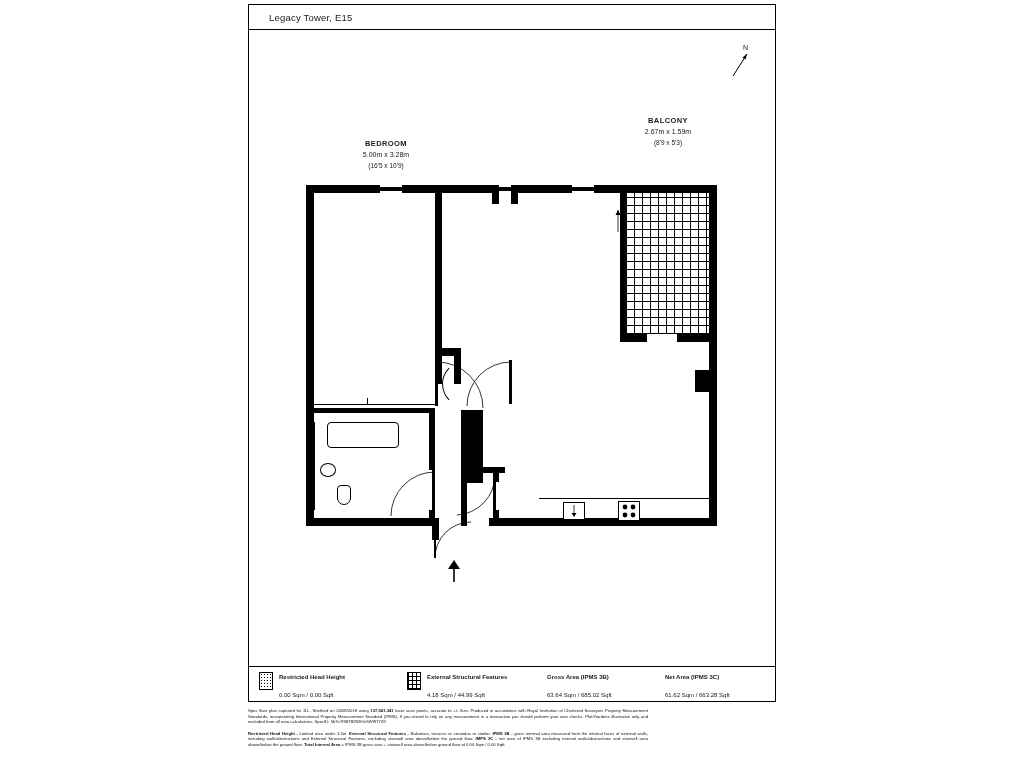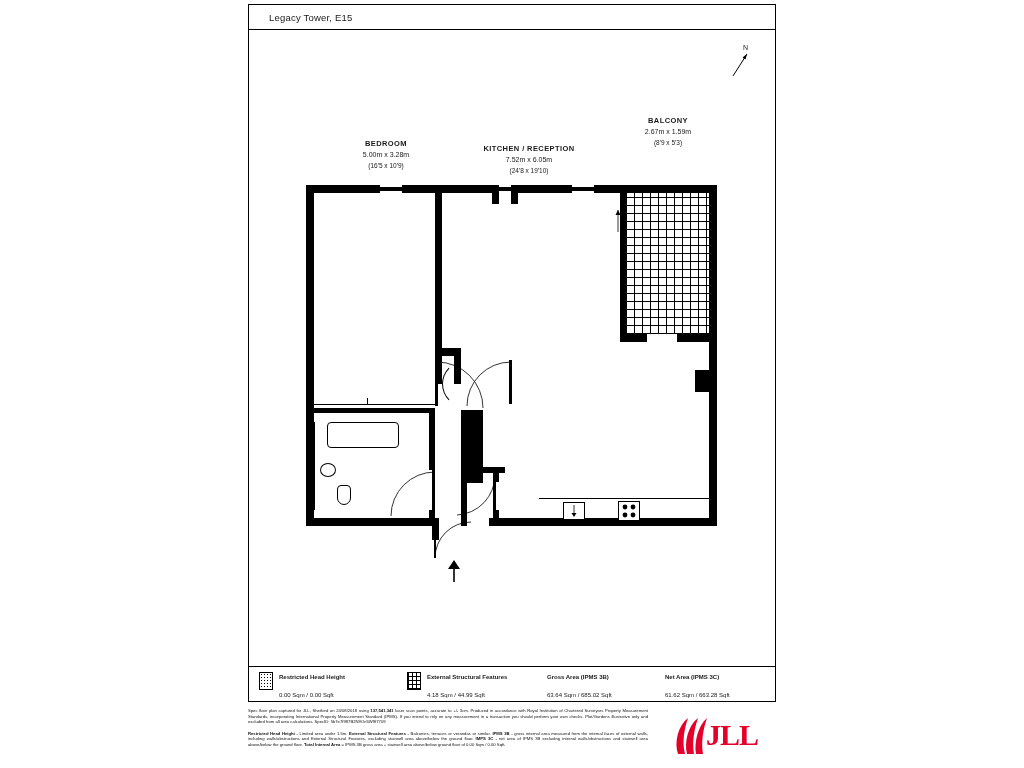--- a/index.html
+++ b/index.html
@@ -352,25 +352,20 @@
 
       <div class="thin" style="left:65px;top:374px;width:121px;height:1px;"></div>
       <div class="thin" style="left:118px;top:368px;width:1px;height:7px;"></div>
 
       <div class="room-label" style="left:84px;top:108px;width:106px;">
         <div class="rl-name">BEDROOM</div>
         <div class="rl-dim">5.00m x 3.28m</div>
         <div class="rl-dim2">(16'5 x 10'9)</div>
       </div>
 
-      <div class="room-label" style="left:205px;top:113px;width:150px;">
-        <div class="rl-name">KITCHEN / RECEPTION</div>
-        <div class="rl-dim">7.52m x 6.05m</div>
-        <div class="rl-dim2">(24'8 x 19'10)</div>
-      </div>
 
       <div class="room-label" style="left:372px;top:85px;width:94px;text-align:center;">
         <div class="rl-name">BALCONY</div>
         <div class="rl-dim">2.67m x 1.59m</div>
         <div class="rl-dim2">(8'9 x 5'3)</div>
       </div>
 
     </div>
   </div>
 
@@ -401,22 +396,14 @@
         <div class="lg-val">61.62 Sqm / 663.28 Sqft</div>
       </div>
     </div>
   </div>
 
   <div class="footer">
     <p><span>Spec floor plan captured for JLL, Shetford on 24/08/2018 using </span><b>137,541,341</b><span> laser scan points, accurate to +/- 3cm. Produced in accordance with Royal Institution of Chartered Surveyors Property Measurement Standards, incorporating International Property Measurement Standard (IPMS). If you intend to rely on any measurement in a transaction you should perform your own checks. Plot/Gardens illustrative only and excluded from all area calculations. SpecID: 5b7e7f987B2N9Ori5W9f7709</span></p>
     <p><b>Restricted Head Height</b><span> - Limited area under 1.5m. </span><b>External Structural Features</b><span> - Balconies, terraces or verandas or similar. </span><b>IPMS 3B</b><span> - gross internal area measured from the internal faces of external walls, including walls/obstructions and External Structural Features, excluding stairwell area above/below the ground floor. </span><b>IMPS 3C</b><span> - net area of IPMS 3B excluding internal walls/obstructions and stairwell area above/below the ground floor. </span><b>Total Internal Area</b><span> = IPMS 3B gross area + stairwell area above/below ground floor of 0.00 Sqm / 0.00 Sqft.</span></p>
   </div>
 
-  <div class="jll">
-    <svg width="36" height="42" viewBox="0 0 36 42">
-      <path d="M6 38 C 2 26, 6 10, 16 2 C 12 14, 10 26, 13 38 Z" fill="#e4002b"></path>
-      <path d="M15 38 C 12 26, 16 10, 26 2 C 22 14, 20 26, 22 38 Z" fill="#e4002b"></path>
-      <path d="M24 38 C 22 26, 26 10, 35 2 C 31 14, 29 26, 31 38 Z" fill="#e4002b"></path>
-    </svg>
-    <div class="jll-text">JLL</div>
-  </div>
 
 </div>
 
 </body></html>

